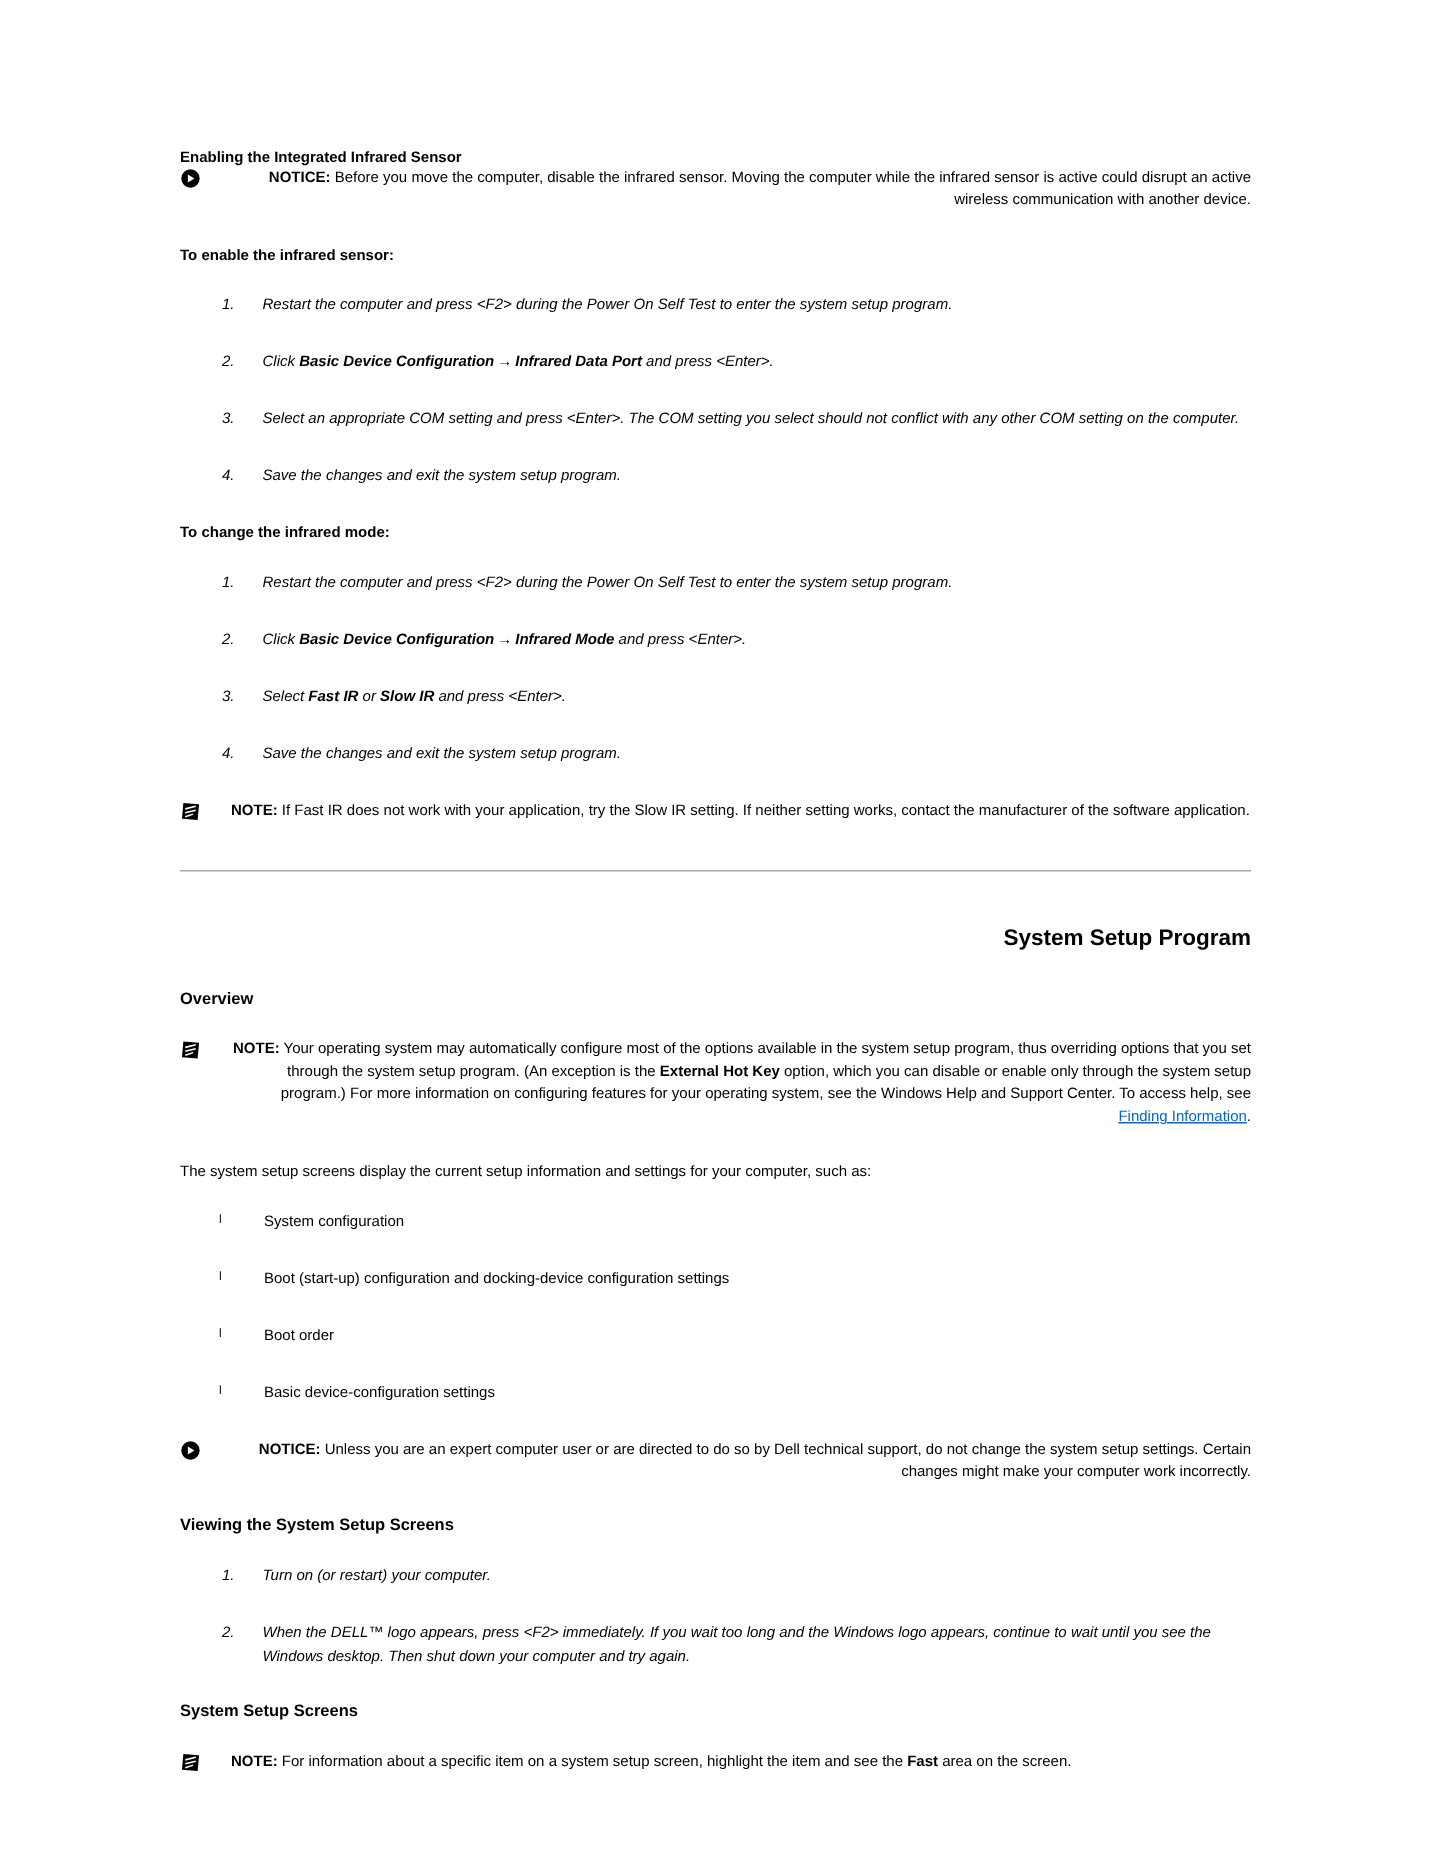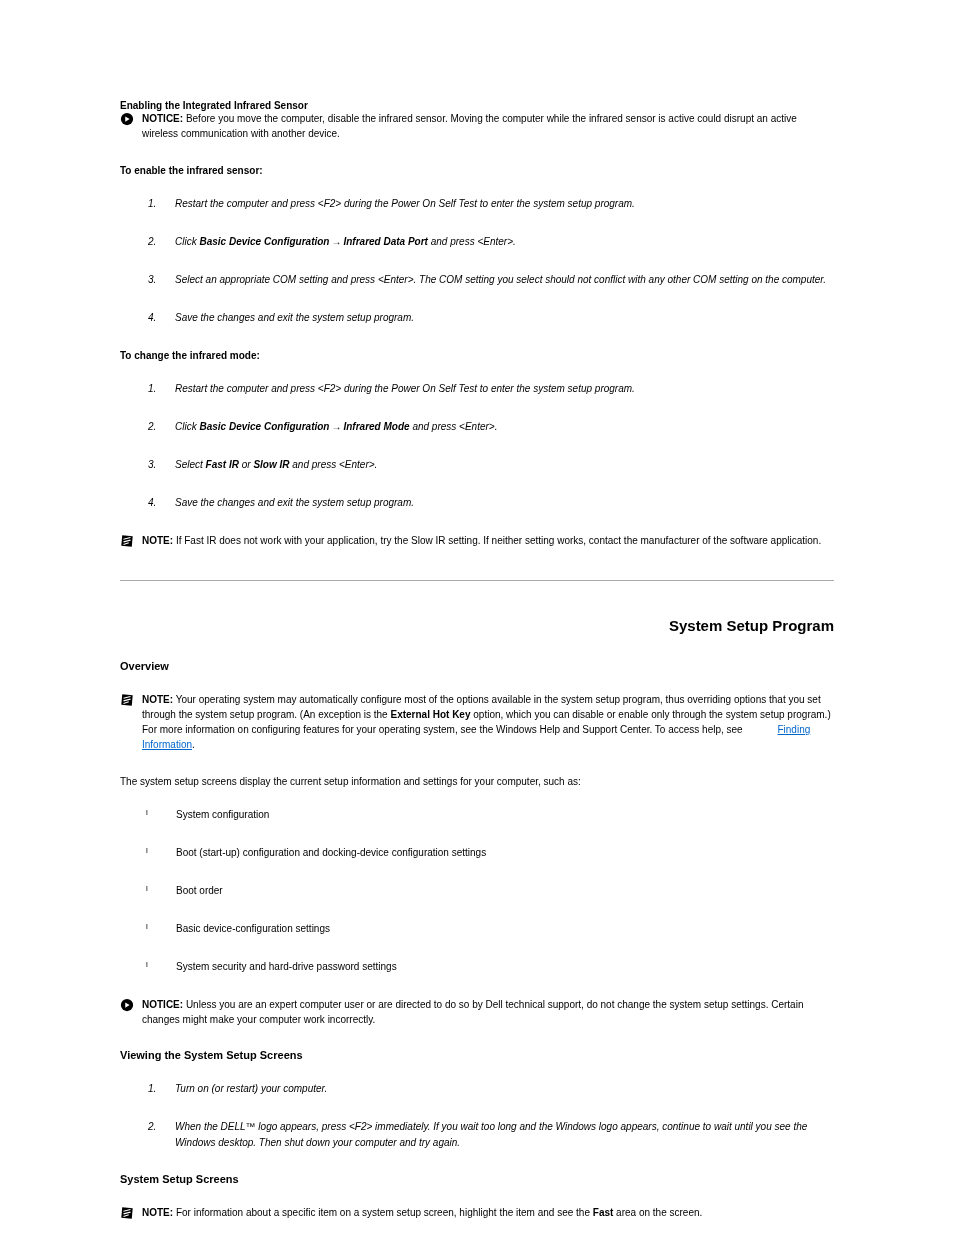--- a/index.html
+++ b/index.html
@@ -30,21 +30,22 @@
     }
     .para {
       font-size: 10px;
       line-height: 1.5;
       margin-bottom: 18px;
     }
     .notice-row {
       display: flex;
       align-items: flex-start;
       margin-bottom: 22px;
-      gap: 8px;
+      gap: 20px;
+      text-align: right;
     }
     .notice-icon, .note-icon {
       flex-shrink: 0;
       margin-top: 1px;
     }
     .notice-icon svg, .note-icon svg {
       width: 14px;
       height: 14px;
       display: block;
     }
@@ -168,21 +169,20 @@
   </span>
 </div>
 
 <div class="para">The system setup screens display the current setup information and settings for your computer, such as:</div>
 
 <ul class="plain-bullets">
   <li>System configuration</li>
   <li>Boot (start-up) configuration and docking-device configuration settings</li>
   <li>Boot order</li>
   <li>Basic device-configuration settings</li>
-  <li>System security and hard-drive password settings</li>
 </ul>
 
 <div class="notice-row">
   <span class="notice-icon">
     <svg viewBox="0 0 16 16">
         <circle cx="8" cy="8" r="7" fill="#000"></circle>
         <path d="M6 5 L11 8 L6 11 Z" fill="#fff"></path>
       </svg>
   </span>
   <span class="notice-text">

